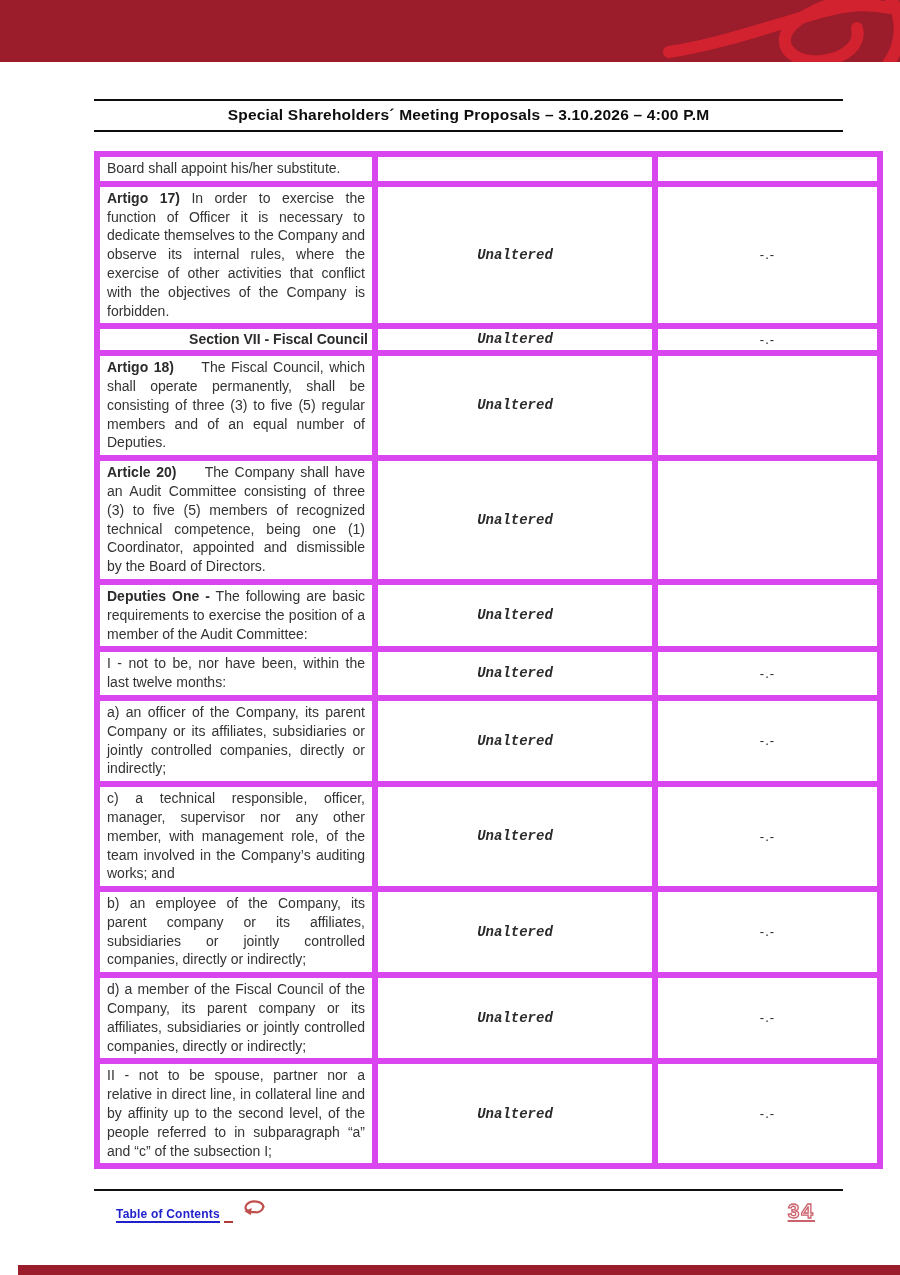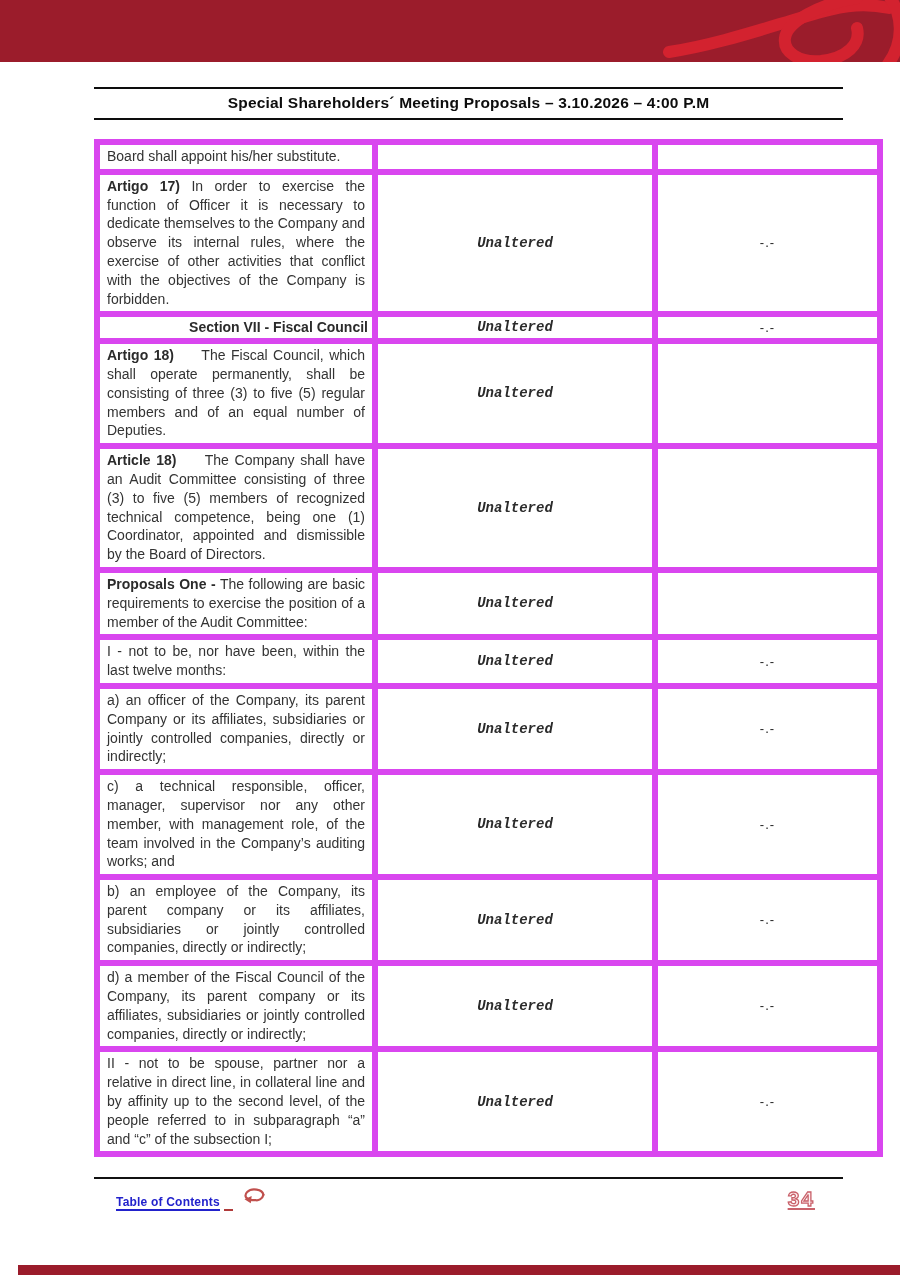--- a/index.html
+++ b/index.html
@@ -10,21 +10,21 @@
     color:#333;
   }
   
   .banner {
     position:absolute; top:0; left:0; width:900px; height:62px;
     background:#9b1c2b; overflow:hidden;
   }
   .banner svg { position:absolute; right:-6px; top:0; height:62px; width:250px; }
 
   
-  .content { position:absolute; top:50px; left:60px; width:783px;padding-left:34px; }
+  .content { position:absolute; top:62px; left:60px; width:783px;padding-left:34px; }
 
   .title-wrap {
     margin-top:37px;
     border-top:2px solid #0d0d0d;
     border-bottom:2px solid #0d0d0d;
     padding:5px 0 6px 0;
     text-align:center;
   }
   .title-wrap h1 {
     font-size:15.5px; font-weight:bold; color:#0d0d0d; letter-spacing:.2px;
@@ -111,27 +111,27 @@
   </tr>
 
   <tr>
     <td class="c-left"><span class="lead">Artigo 18)</span><span class="rest">&nbsp;&nbsp;&nbsp;&nbsp; The Fiscal Council, which shall operate permanently, shall be consisting of three (3) to five (5) regular members and of an equal number of Deputies.</span></td>
     <td class="c-mid"><span class="status">Unaltered</span></td>
     <td class="c-right"><span class="vote"></span></td>
   </tr>
 
 
   <tr>
-    <td class="c-left"><span class="lead">Article 18)</span><span class="rest">&nbsp;&nbsp;&nbsp;&nbsp; The Company shall have an Audit Committee consisting of three (3) to five (5) members of recognized technical competence, being one (1) Coordinator, appointed and dismissible by the Board of Directors.</span></td>
+    <td class="c-left"><span class="lead">Article 20)</span><span class="rest">&nbsp;&nbsp;&nbsp;&nbsp; The Company shall have an Audit Committee consisting of three (3) to five (5) members of recognized technical competence, being one (1) Coordinator, appointed and dismissible by the Board of Directors.</span></td>
     <td class="c-mid"><span class="status">Unaltered</span></td>
     <td class="c-right"><span class="vote"></span></td>
   </tr>
 
   <tr>
-    <td class="c-left"><span class="lead">Proposals One -</span><span class="rest"> The following are basic requirements to exercise the position of a member of the Audit Committee:</span></td>
+    <td class="c-left"><span class="lead">Deputies One -</span><span class="rest"> The following are basic requirements to exercise the position of a member of the Audit Committee:</span></td>
     <td class="c-mid"><span class="status">Unaltered</span></td>
     <td class="c-right"><span class="vote"></span></td>
   </tr>
 
   <tr>
     <td class="c-left"><span class="lead"></span><span class="rest">I -  not to be, nor have been, within the last twelve months:</span></td>
     <td class="c-mid"><span class="status">Unaltered</span></td>
     <td class="c-right"><span class="vote">-.-</span></td>
   </tr>
 

